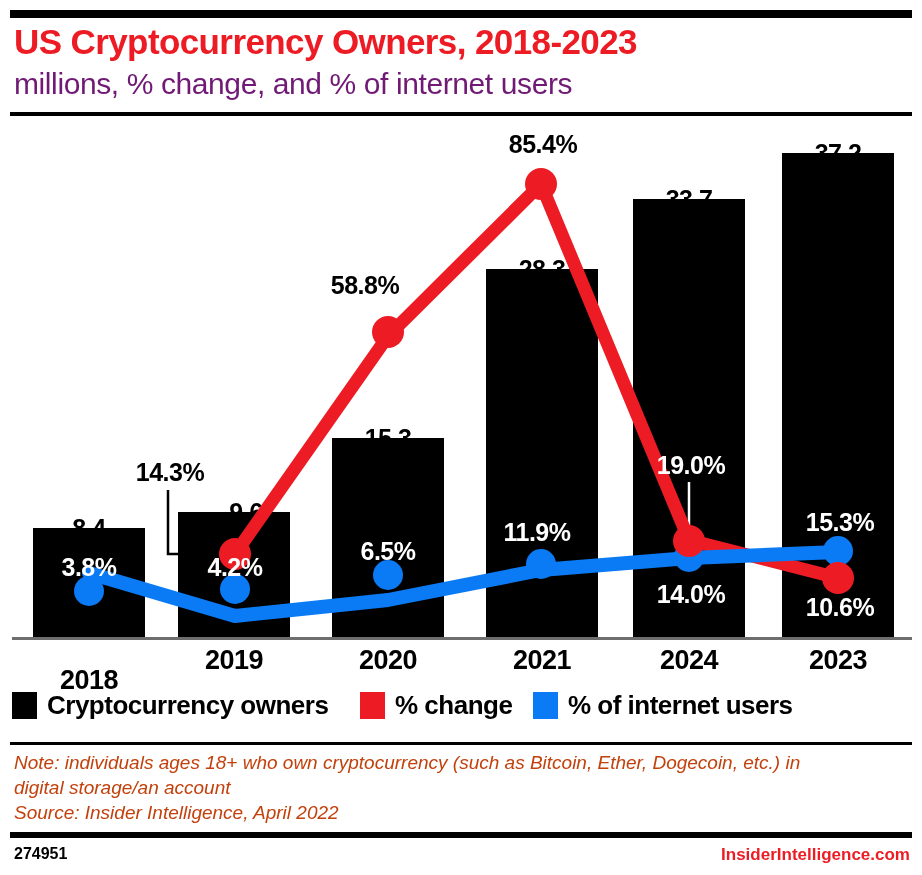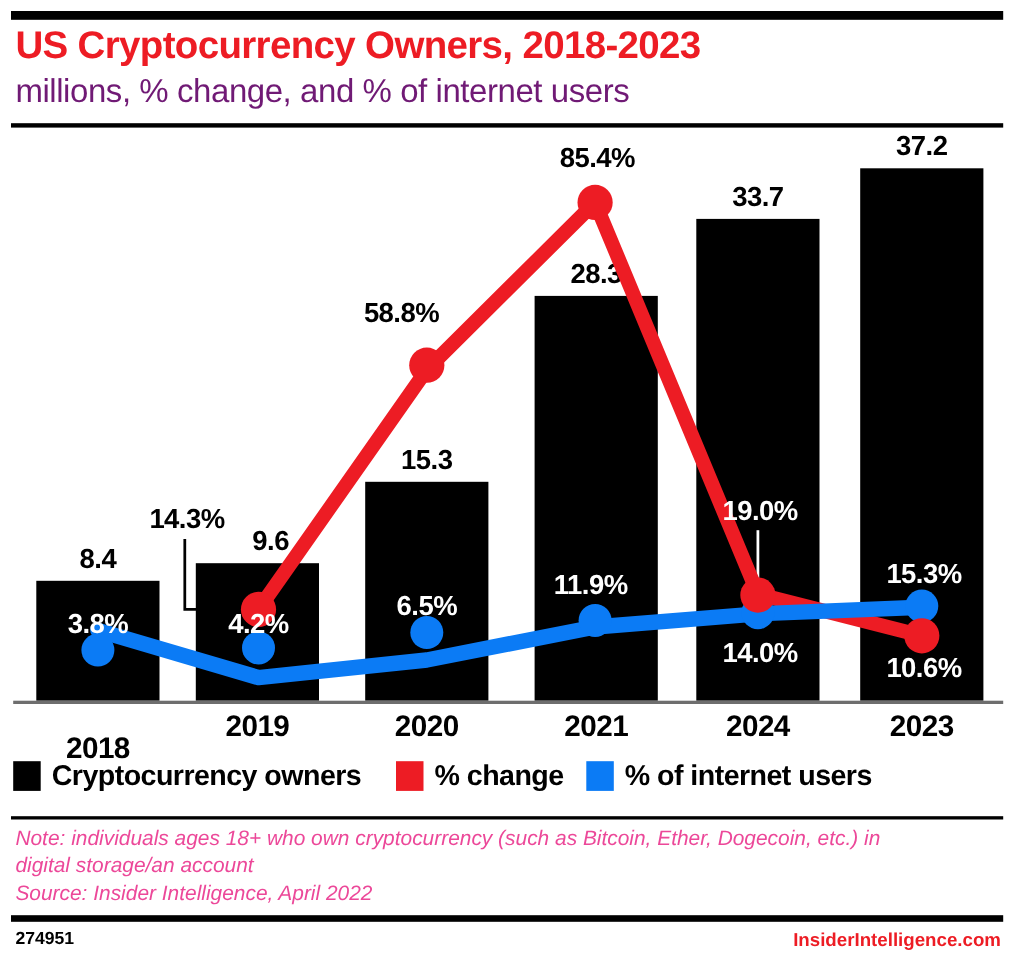--- a/index.html
+++ b/index.html
@@ -31,21 +31,21 @@
 
   
   .plot{position:absolute;left:0;top:116px;width:922px;height:524px;}
   .bar{position:absolute;background:#000;}
   .baseline{
     position:absolute;left:12px;top:521px;width:900px;height:3px;background:#6e6e6e;
   }
 
   .bar-label{
     position:absolute;font-size:25px;font-weight:bold;color:#000;
-    text-align:center;letter-spacing:-0.5px;white-space:nowrap;
+    text-align:center;letter-spacing:-0.5px;white-space:nowrap;margin-top:20px;
   }
   .inner-label{
     position:absolute;font-size:25px;font-weight:bold;color:#fff;
     text-align:center;letter-spacing:-0.5px;white-space:nowrap;
   }
   .pct-label{
     position:absolute;font-size:25px;font-weight:bold;color:#000;
     text-align:center;letter-spacing:-0.5px;white-space:nowrap;
   }
   .pct-label.on-dark{color:#fff;}
@@ -65,21 +65,21 @@
   .swatch{width:25px;height:27px;margin-right:10px;flex:none;}
   .legend-text{font-size:26px;font-weight:bold;color:#000;letter-spacing:-0.5px;white-space:nowrap;}
 
   .rule-under-legend{
     position:absolute;left:10px;top:742px;width:902px;height:3px;background:#000;
   }
 
   
   .notes{
     position:absolute;left:14px;top:750px;width:900px;
-    font-size:19px;font-style:italic;color:#ec4899;line-height:25px;
+    font-size:19px;font-style:italic;color:#c2410c;line-height:25px;
   }
   .notes div{white-space:nowrap;}
 
   .rule-footer{
     position:absolute;left:10px;top:832px;width:902px;height:6px;background:#000;
   }
   .chart-id{
     position:absolute;left:14px;top:845px;font-size:16px;font-weight:bold;color:#000;
   }
   .brand{

